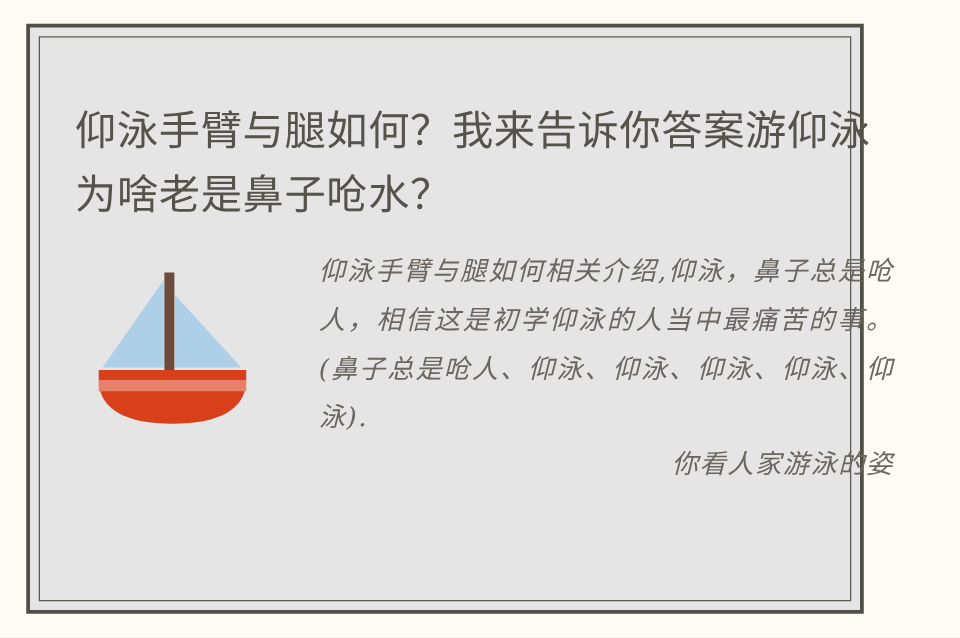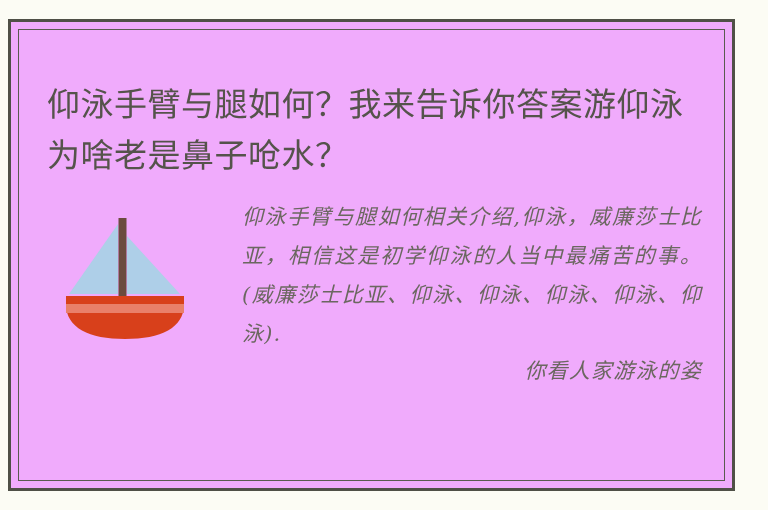--- a/index.html
+++ b/index.html
@@ -10,27 +10,27 @@
   body {
     width: 768px;
     height: 510px;
     background: #fcfcf4;
     font-family: "Liberation Sans", "DejaVu Sans", sans-serif;
     overflow: hidden;
   }
 
   .card {
     position: absolute;
-    left: 8px;
+    left: 21px;
     top: 19px;
-    width: 727px;
+    width: 670px;
     height: 472px;
     box-sizing: border-box;
     border: 3px solid #4f5046;
-    background: #f0abfc;
+    background: #e5e5e5;
   }
 
   .card-inner-rule {
     position: absolute;
     left: 7px;
     top: 7px;
     right: 7px;
     bottom: 7px;
     border: 1px solid #5a5b50;
     pointer-events: none;
@@ -123,19 +123,19 @@
 
           <rect x="57.5" y="10" width="8" height="79" fill="#6b4b3e"></rect>
 
           <path d="M5,88 L123,88 L123,96 C123,120 100,131 64,131 C28,131 5,120 5,96 Z" fill="#d8401b"></path>
 
           <rect x="5" y="96" width="118" height="9" fill="#e9806a"></rect>
         </svg>
       </div>
 
       <div class="article-text">
-        <span>仰泳手臂与腿如何相关介绍,仰泳，威廉莎士比亚，相信这是初学仰泳的人当中最痛苦的事。(威廉莎士比亚、仰泳、仰泳、仰泳、仰泳、仰泳).</span>
+        <span>仰泳手臂与腿如何相关介绍,仰泳，鼻子总是呛人，相信这是初学仰泳的人当中最痛苦的事。(鼻子总是呛人、仰泳、仰泳、仰泳、仰泳、仰泳).</span>
         <span class="tail-line">你看人家游泳的姿</span>
       </div>
 
     </div>
   </div>
 </div>
 
 </body></html>

